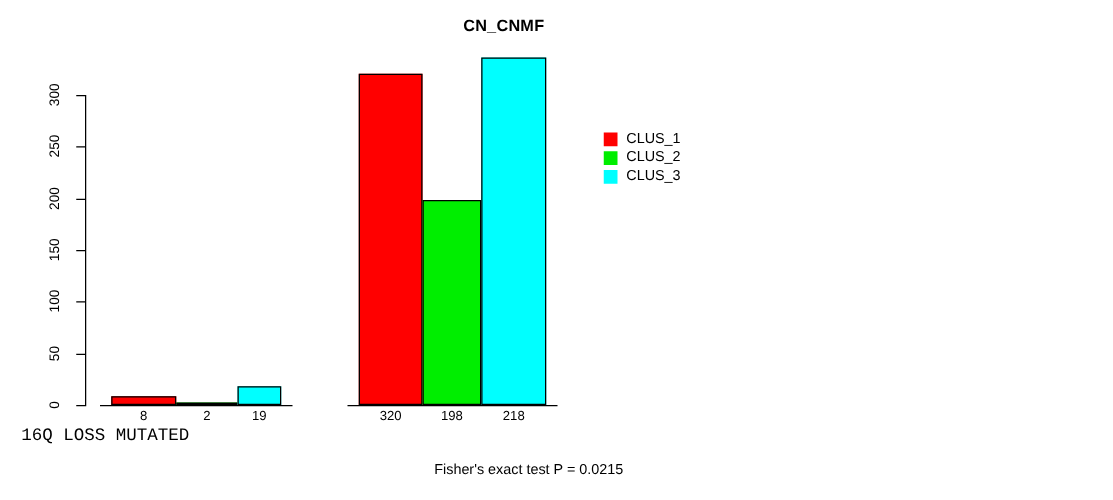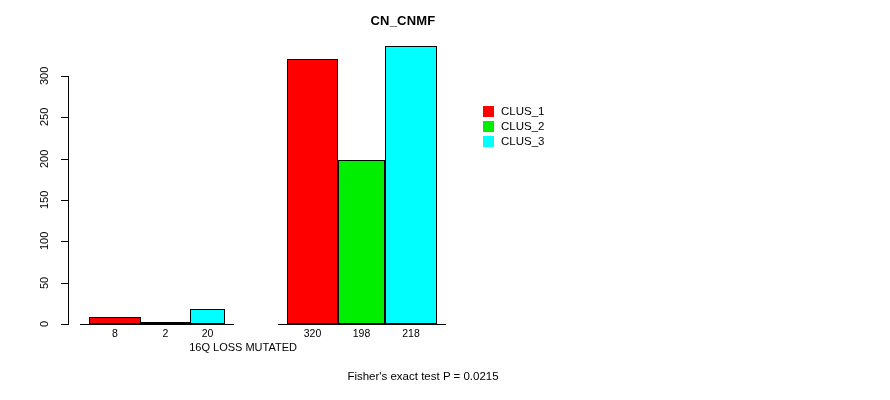--- a/index.html
+++ b/index.html
@@ -87,24 +87,25 @@
   
   .bar-value {
     font-size: 10.5px;
     text-align: center;
     top: 327px;
     white-space: nowrap;
   }
 
   
   .group-label {
-    font-size: 11px;
-    text-align: right;
+    font-size: 14px;
+    text-align: left;
     top: 341px;
     white-space: nowrap;
+    font-family: Liberation Mono, monospace;
   }
 
   
   #legend {
     left: 483px;
     top: 61px;
     margin-top: 44px;
   }
   .legend-row {
     display: flex;
@@ -164,21 +165,21 @@
 
   <div class="abs" id="y-axis-title">number of cases</div>
 
   <div class="abs" id="bars-layer" style="left:0;top:0;width:890px;height:400px;">
       <div class="abs x-baseline" style="left: 80px; top: 324px; width: 154px;"></div>
       <div class="abs bar" style="left: 89px; top: 317.387px; width: 52px; height: 6.61333px; background: rgb(255, 0, 0);"></div>
       <div class="abs bar-value" style="left: 85px; width: 60px;">8</div>
       <div class="abs bar" style="left: 141px; top: 322px; width: 49px; height: 2px; background: rgb(0, 238, 0);"></div>
       <div class="abs bar-value" style="left: 135.5px; width: 60px;">2</div>
       <div class="abs bar" style="left: 190px; top: 309.12px; width: 35px; height: 14.88px; background: rgb(0, 255, 255);"></div>
-      <div class="abs bar-value" style="left: 177.5px; width: 60px;">20</div>
+      <div class="abs bar-value" style="left: 177.5px; width: 60px;">19</div>
       <div class="abs group-label" style="left: 17px; width: 280px;">16Q LOSS MUTATED</div>
       <div class="abs x-baseline" style="left: 278px; top: 324px; width: 168px;"></div>
       <div class="abs bar" style="left: 287px; top: 59.4667px; width: 51px; height: 264.533px; background: rgb(255, 0, 0);"></div>
       <div class="abs bar-value" style="left: 282.5px; width: 60px;">320</div>
       <div class="abs bar" style="left: 338px; top: 160.32px; width: 47px; height: 163.68px; background: rgb(0, 238, 0);"></div>
       <div class="abs bar-value" style="left: 331.5px; width: 60px; text-align: center;">198</div>
       <div class="abs bar" style="left: 385px; top: 46.24px; width: 52px; height: 277.76px; background: rgb(0, 255, 255);"></div>
       <div class="abs bar-value" style="left: 381px; width: 60px;">218</div>
     </div>
 

